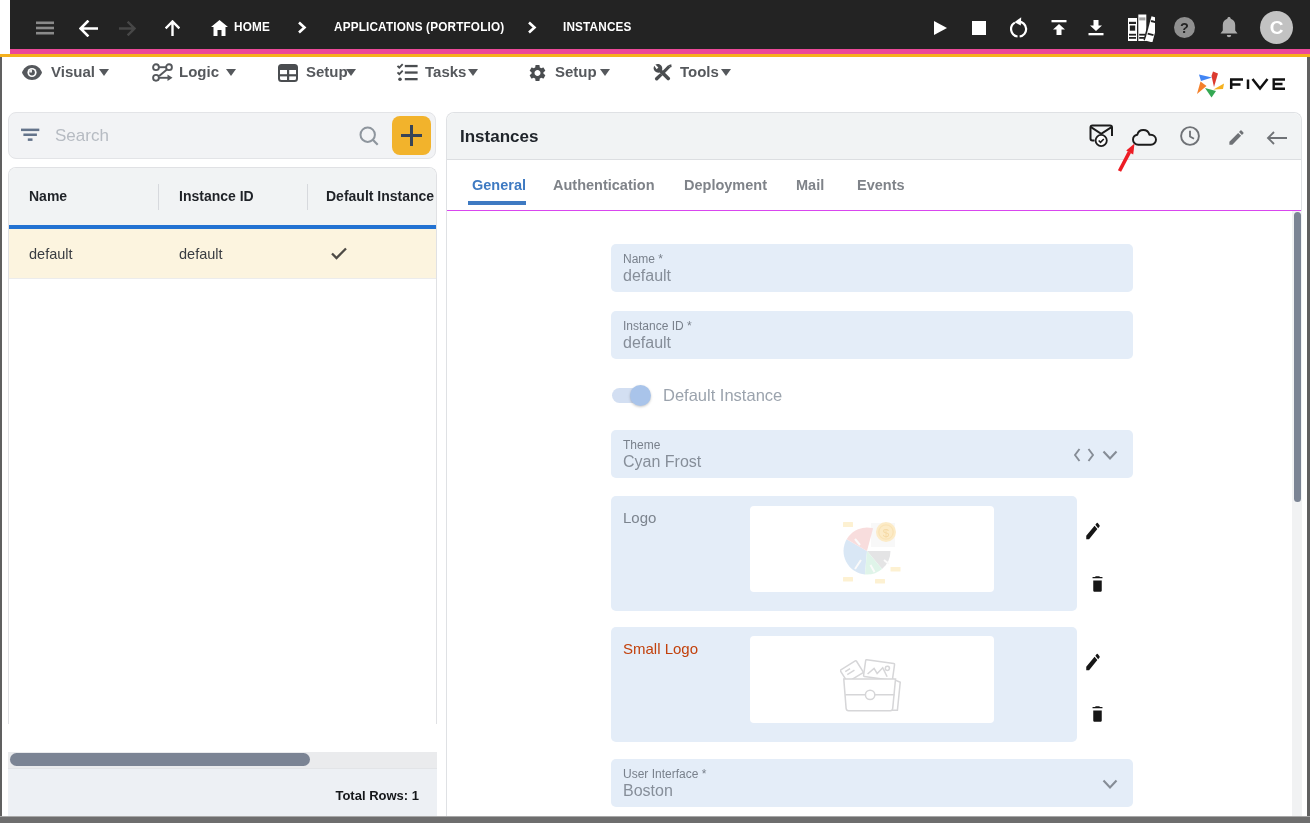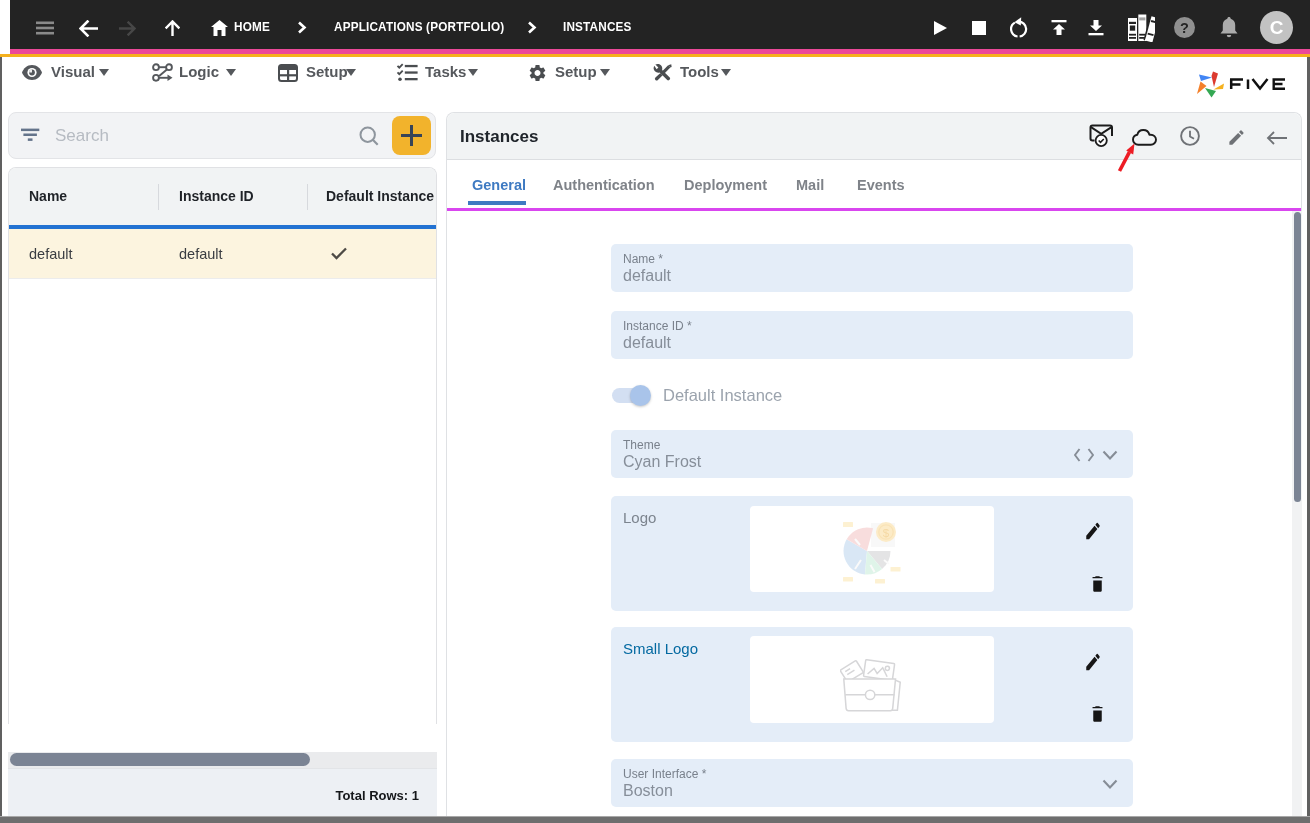--- a/index.html
+++ b/index.html
@@ -31,30 +31,30 @@
   .td { position:absolute; top:0; height:50px; line-height:50px; color:#3a3d42; font-size:14.5px; white-space:nowrap; }
   #hscroll { left:8px; top:752px; width:429px; height:16px; background:#eaebed; }
   #hthumb { left:10px; top:753px; width:300px; height:13px; background:#7b8494; border-radius:6.5px; }
   #lfooter { left:8px; top:768px; width:429px; height:48px; background:#edf0f4; border-top:1px solid #e2e4e7; }
   #totalrows { left:0px; top:772px; width:419px; height:48px; line-height:48px; text-align:right; font-size:13px; font-weight:bold; color:#15171a; }
 
   
   #card { left:446px; top:112px; width:856px; height:711px; background:#fff; border:1px solid #dfe1e4; border-bottom:none; border-radius:8px 8px 0 0; }
   #cardhead { position:absolute; left:0; top:0; width:854px; height:47px; background:#f1f3f4; border-bottom:1px solid #dcdee1; border-radius:8px 8px 0 0; }
   #cardtitle { position:absolute; left:13px; top:0; height:47px; line-height:47px; font-size:17px; font-weight:bold; color:#20252b; }
-  #tabs { position:absolute; left:0; top:48px; width:854px; height:50px; border-bottom:3px solid #d946ef; background:#fff; }
+  #tabs { position:absolute; left:0; top:48px; width:854px; height:50px; border-bottom:1px solid #d946ef; background:#fff; }
   .tab { position:absolute; top:14px; height:20px; line-height:20px; font-size:14.5px; font-weight:bold; color:#7f8389; white-space:nowrap; }
   #tabgeneral { color:#3e7ac2; }
   #tabline { position:absolute; left:21px; top:88px; width:58px; height:4px; background:#3e7ac2; }
 
   
   .field { position:absolute; left:164px; width:522px; height:48px; background:#e4edf8; border-radius:5px;text-decoration:underline; }
   .flabel { position:absolute; left:12px; top:7.5px; font-size:12px; color:#79818c; }
   .fvalue { position:absolute; left:12px; top:23px; font-size:16px; color:#868e99; }
-  .bigfield { position:absolute; left:164px; width:522px; height:115px; background:#e4edf8; border-radius:5px; }
+  .bigfield { position:absolute; left:164px; width:466px; height:115px; background:#e4edf8; border-radius:5px; }
   .whitebox { position:absolute; left:139px; top:10px; width:244px; height:86px; background:#fff; border-radius:4px; }
 
   
   #ledge { left:0; top:57px; width:2px; height:759px; background:#606060; }
   #redge { left:1307px; top:57px; width:3px; height:766px; background:#606060; }
   #bbar { left:0; top:816px; width:1310px; height:7px; background:#6e6e6e; border-top:1px solid #a8a8a8; }
 </style>
 </head>
 <body>
 
@@ -359,21 +359,21 @@
     <svg class="abs" style="left:473px;top:24px" width="18" height="22" viewBox="0 0 24 24" preserveAspectRatio="none">
       <path fill="#161616" d="M3 17.25V21h3.75L17.81 9.94l-3.75-3.75L3 17.25zM20.71 7.04c.39-.39.39-1.02 0-1.41l-2.34-2.34a.9959.9959 0 0 0-1.41 0l-1.83 1.83 3.75 3.75 1.83-1.83z"></path>
     </svg>
 
     <svg class="abs" style="left:478px;top:78px" width="17" height="20" viewBox="0 0 24 26">
       <path fill="#161616" d="M6 23c0 1.1.9 2 2 2h8c1.1 0 2-.9 2-2V9H6v14zM19 4h-3.5l-1-1h-5l-1 1H5v2h14V4z" transform="translate(0,-1)"></path>
     </svg>
   </div>
 
   <div class="bigfield" style="top:514px">
-    <div class="flabel" style="top:13px;font-size:15px;color:#0369a1">Small Logo</div>
+    <div class="flabel" style="top:13px;font-size:15px;color:#c2410c">Small Logo</div>
     <div class="whitebox" style="top:9px;height:87px"></div>
 
     <svg class="abs" style="left:229px;top:30px" width="64" height="56" viewBox="0 0 68 60" preserveAspectRatio="none">
       <g stroke="#d6d6d8" stroke-width="1.6" fill="#fff">
         <g transform="rotate(-32 13 18)">
           <rect x="4" y="8" width="20" height="15" rx="1"></rect>
           <path d="M8 12 L14 12 M8 16 L17 16" fill="none"></path>
         </g>
         <g transform="rotate(8 42 14)">
           <rect x="26" y="5" width="31" height="18" rx="1"></rect>

